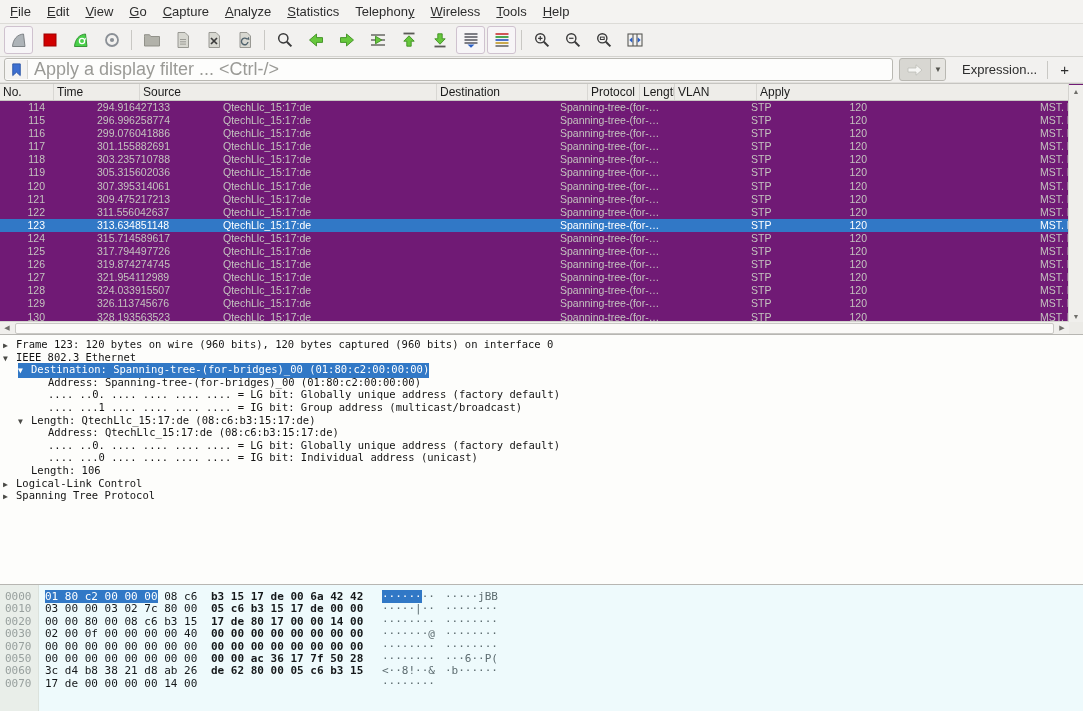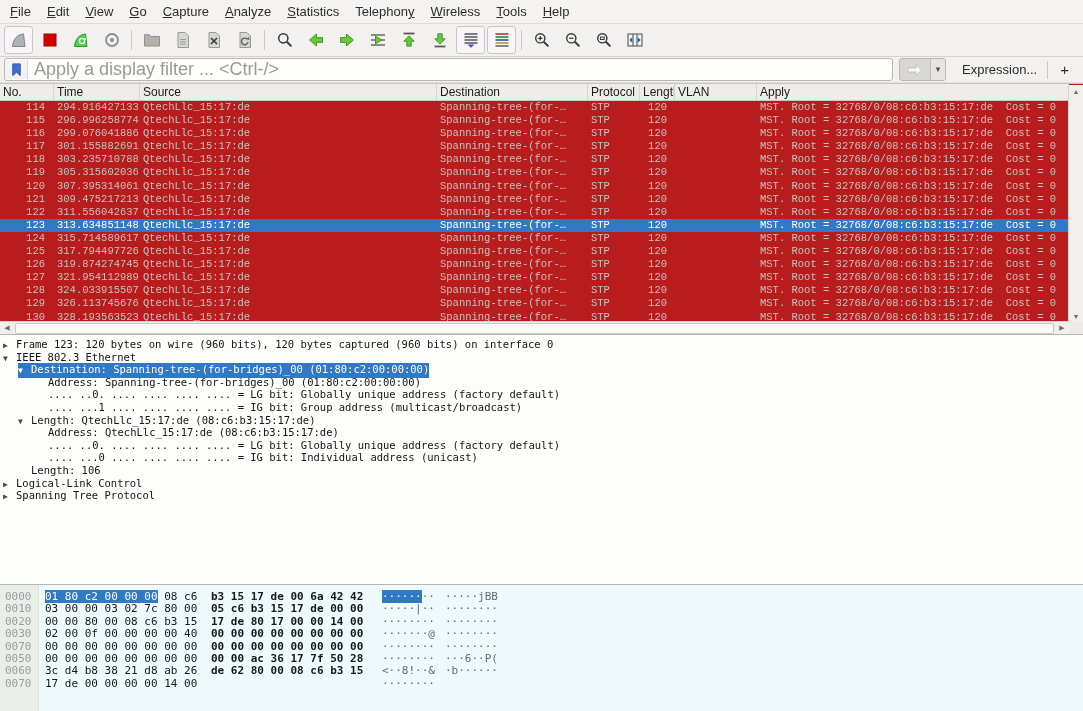--- a/index.html
+++ b/index.html
@@ -35,29 +35,29 @@
   #apply-group{display:flex;align-items:center;height:21px;background:#d8d7d2;
              border:1px solid #b9b8b2;border-radius:3px;overflow:hidden;margin-right:8px;}
   #apply-arrow{width:30px;height:100%;display:flex;align-items:center;justify-content:center;}
   #apply-caret{width:14px;height:100%;display:flex;align-items:center;justify-content:center;
              font-size:8px;color:#55554f;background:#e6e5e1;border-left:1px solid #bdbcb6;}
   #expression-btn{font-size:13px;color:#2d2d2d;padding:0 8px;}
   #filter-sep{width:1px;height:18px;background:#c9c8c4;margin:0 2px;}
   #add-filter-btn{font-size:15px;color:#2d2d2d;padding:0 10px;}
 
   
-  #packet-pane{position:absolute;top:83px;left:0;width:1083px;height:251px;background:#b91c1c;
+  #packet-pane{position:absolute;top:83px;left:0;width:1083px;height:251px;background:#701a75;
              border-top:1px solid #c6c5c1;}
   #plist-header{position:absolute;top:0;left:0;right:14px;height:16px;display:flex;
              background:#eeede9;border-bottom:1px solid #c9c8c4;}
   .hcell{font-size:12px;color:#1c1c1c;padding:1px 0 0 3px;border-right:1px solid #d8d7d3;
          overflow:hidden;white-space:nowrap;box-sizing:border-box;flex-shrink:0;}
   #plist-rows{position:absolute;top:17px;left:0;right:14px;bottom:13px;overflow:hidden;}
-  .prow{display:flex;height:13.1px;line-height:13.1px;font-family:Liberation Mono, monospace;
-        font-size:10.5px;color:#c4c3bf;white-space:pre;}
+  .prow{display:flex;height:13.1px;line-height:13.1px;font-family:Liberation Sans, sans-serif;
+        font-size:10.5px;color:#c4c3bf;white-space:pre;gap:40px;}
   .prow.sel{background:#3178c6;color:#ffffff;}
   .pcell{overflow:hidden;white-space:pre;box-sizing:border-box;flex-shrink:0;padding-left:3px;}
   .pcell.num{text-align:right;padding-right:9px;padding-left:0;}
   .pcell.lenc{text-align:right;padding-right:8px;padding-left:0;}
 
   
   .vscroll{position:absolute;top:1px;right:0;width:14px;bottom:13px;background:#f0efec;
            border-left:1px solid #d4d3cf;display:flex;flex-direction:column;justify-content:space-between;}
   .hscroll{position:absolute;left:0;right:14px;bottom:0;height:13px;background:#f0efec;
            border-top:1px solid #d4d3cf;display:flex;}
@@ -363,18 +363,18 @@
 
   <div id="hex-pane">
     <div id="hex-offset-bg"></div>
     <div id="hex-rows">
         <div class="xrow"><span class="xoff">0000</span><span class="xh1"><span class="xhl">01 80 c2 00 00 00</span> 08 c6</span><span class="xh2">b3 15 17 de 00 6a 42 42</span><span class="xa1"><span class="xhl">······</span>··</span><span class="xa2">·····jBB</span></div>
         <div class="xrow"><span class="xoff">0010</span><span class="xh1">03 00 00 03 02 7c 80 00</span><span class="xh2">05 c6 b3 15 17 de 00 00</span><span class="xa1">·····|··</span><span class="xa2">········</span></div>
         <div class="xrow"><span class="xoff">0020</span><span class="xh1">00 00 80 00 08 c6 b3 15</span><span class="xh2">17 de 80 17 00 00 14 00</span><span class="xa1">········</span><span class="xa2">········</span></div>
         <div class="xrow"><span class="xoff">0030</span><span class="xh1">02 00 0f 00 00 00 00 40</span><span class="xh2">00 00 00 00 00 00 00 00</span><span class="xa1">·······@</span><span class="xa2">········</span></div>
         <div class="xrow"><span class="xoff">0070</span><span class="xh1">00 00 00 00 00 00 00 00</span><span class="xh2">00 00 00 00 00 00 00 00</span><span class="xa1">········</span><span class="xa2">········</span></div>
         <div class="xrow"><span class="xoff">0050</span><span class="xh1">00 00 00 00 00 00 00 00</span><span class="xh2">00 00 ac 36 17 7f 50 28</span><span class="xa1">········</span><span class="xa2">···6··P(</span></div>
-        <div class="xrow"><span class="xoff">0060</span><span class="xh1">3c d4 b8 38 21 d8 ab 26</span><span class="xh2">de 62 80 00 08 c6 b3 15</span><span class="xa1">&lt;··8!··&amp;</span><span class="xa2">·b······</span></div>
+        <div class="xrow"><span class="xoff">0060</span><span class="xh1">3c d4 b8 38 21 d8 ab 26</span><span class="xh2">de 62 80 00 05 c6 b3 15</span><span class="xa1">&lt;··8!··&amp;</span><span class="xa2">·b······</span></div>
         <div class="xrow"><span class="xoff">0070</span><span class="xh1">17 de 00 00 00 00 14 00</span><span class="xh2"></span><span class="xa1">········</span><span class="xa2"></span></div>
       </div>
   </div>
 
 </div>
 
 </body></html>

